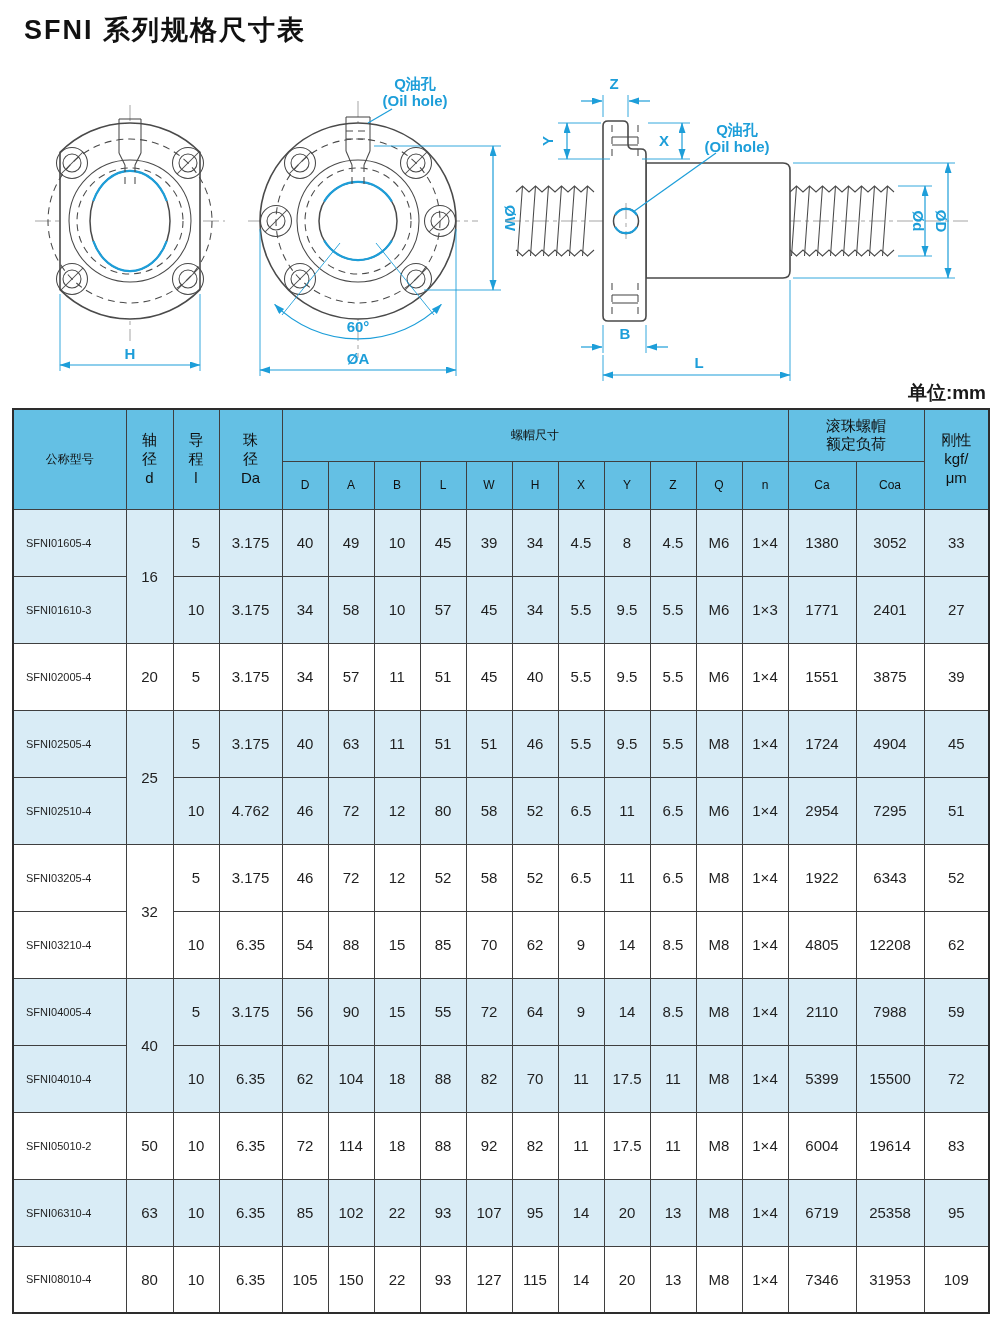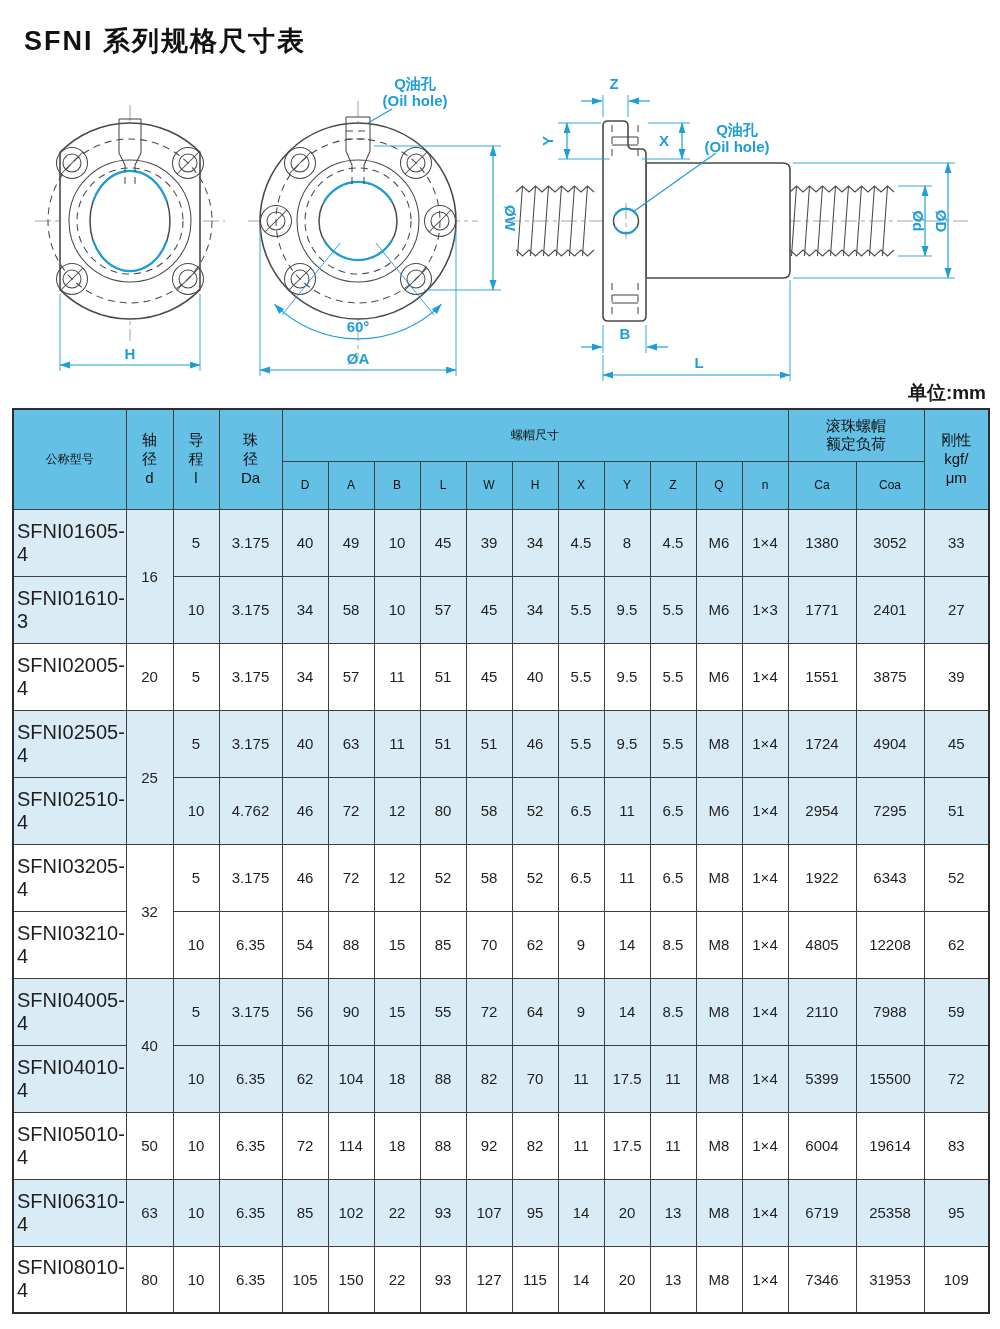--- a/index.html
+++ b/index.html
@@ -1,21 +1,21 @@
 <!DOCTYPE html>
 <html style="--header_bg: #64c0e4; --band_bg: #d9ecf6; --dim: #1d9ed9; --line: #4a4a4a; --border: #3f3f3f;"><head>
 <meta charset="utf-8">
 <style>
   html,body{margin:0;padding:0;}
   body{
     width:1000px;height:1329px;background:#ffffff;position:relative;
     font-family:"Liberation Sans",sans-serif;color:#222;overflow:hidden;
   }
   .page-title{
-    position:absolute;left:24px;top:23px;margin:0;
+    position:absolute;left:24px;top:12px;margin:0;
     font-size:27px;font-weight:bold;letter-spacing:2px;color:#111;
   }
   .drawing{position:absolute;left:0;top:73px;}
   .unit-note{
     position:absolute;right:14px;top:380px;
     font-size:19px;font-weight:bold;color:#1a1a1a;
   }
   
   table.spec{
     position:absolute;left:12px;top:408px;width:976px;
@@ -26,21 +26,21 @@
     border:1px solid var(--border);text-align:center;padding:0;
     font-size:15px;color:#1f1f1f;overflow:hidden;
   }
   .spec thead th{
     background:var(--header_bg);font-weight:normal;font-size:12px;color:#101010;
   }
   .spec thead th.pre{white-space:pre-line;line-height:1.25;font-size:15px;}
   .spec thead tr.h1{height:52px;}
   .spec thead tr.h2{height:48px;}
   .spec tbody tr{height:67px;}
-  .spec td.model{text-align:left;padding-left:3px;font-size:20px;letter-spacing:0;}
+  .spec td.model{text-align:left;padding-left:12px;font-size:11px;letter-spacing:0;}
   .spec tr.blue td{background:var(--band_bg);}
   .spec tr.white td{background:#ffffff;}
   
   .part{stroke:var(--line);fill:none;stroke-width:1.5px;}
   .partf{stroke:var(--line);fill:#ffffff;stroke-width:1.6px;}
   .thin{stroke:var(--line);fill:none;stroke-width:1.05px;}
   .dash{stroke:var(--line);fill:none;stroke-width:1.05px;stroke-dasharray:7 5;}
   .cl{stroke:#9b9b9b;fill:none;stroke-width:.9px;stroke-dasharray:16 4 4 4;}
   .dim{stroke:var(--dim);fill:none;stroke-width:1.2px;}
   .dimt{stroke:var(--dim);fill:none;stroke-width:.9px;}
@@ -473,21 +473,21 @@
         <td>11</td>
         <td>17.5</td>
         <td>11</td>
         <td>M8</td>
         <td>1×4</td>
         <td>5399</td>
         <td>15500</td>
         <td>72</td>
       </tr>
       <tr class="white">
-        <td class="model">SFNI05010-4</td>
+        <td class="model">SFNI05010-2</td>
         <td class="dcol">50</td>
         <td>10</td>
         <td>6.35</td>
         <td>72</td>
         <td>114</td>
         <td>18</td>
         <td>88</td>
         <td>92</td>
         <td>82</td>
         <td>11</td>

